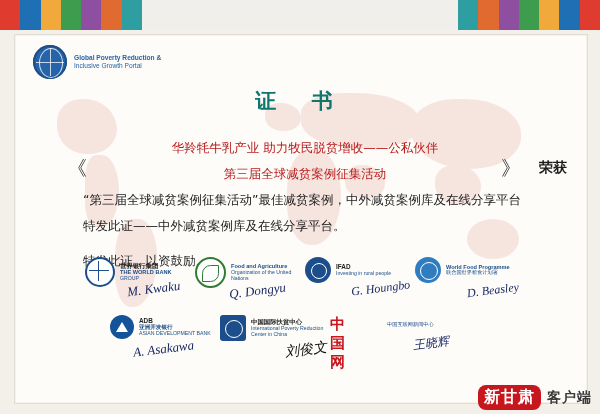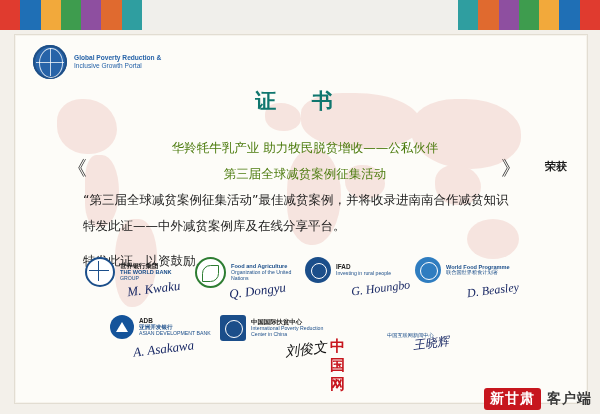--- a/index.html
+++ b/index.html
@@ -85,34 +85,34 @@
   .org-text i{display:block;font-size:6.6px;color:#2763a8;font-style:normal;}
 
   .title{
     position:absolute;left:0;top:52px;width:572px;text-align:center;
     font-size:21px;letter-spacing:14px;color:#0f766e;font-weight:bold;
     font-family:"DejaVu Sans", sans-serif;
   }
 
   .body-text{
     position:absolute;left:70px;top:100px;width:440px;
-    color:#4d7c0f;font-size:12.5px;line-height:2.05;
+    color:#b91c1c;font-size:12.5px;line-height:2.05;
     font-family:"DejaVu Sans", sans-serif;
   }
   .line-center{text-align:center;}
   .quote-l{
     position:absolute;left:52px;top:120px;font-size:20px;color:#333;
     font-family:"DejaVu Sans", serif;
   }
   .quote-r{
     position:absolute;right:66px;top:120px;font-size:20px;color:#333;
     font-family:"DejaVu Sans", serif;
   }
   .huo{
-    position:absolute;right:20px;top:124px;font-size:11px;color:#1c1c1c;
+    position:absolute;right:20px;top:124px;font-size:14px;color:#1c1c1c;
     font-weight:bold;font-family:"DejaVu Sans", sans-serif;
   }
   .para{
     position:absolute;left:68px;top:152px;width:448px;
     color:#1c1c1c;font-size:12.5px;line-height:2.1;
     font-family:"DejaVu Sans", sans-serif;
   }
   .para .p2{display:block;}
   .para .p3{display:block;margin-top:8px;}
 
@@ -172,21 +172,21 @@
     background:#fff;clip-path:polygon(0 100%,50% 0,100% 100%);
   }
   .mark-cikd{
     width:26px;height:26px;background:#1b4e8a;border-radius:3px;position:relative;
   }
   .mark-cikd:before{
     content:"";position:absolute;left:5px;top:5px;width:16px;height:16px;
     border:1.5px solid #fff;border-radius:50%;
   }
   .mark-cn{
-    width:28px;height:20px;position:relative;margin-top:22px;
+    width:28px;height:20px;position:relative;
   }
   .mark-cn .cn{
     position:absolute;left:0;top:0;font-size:15px;color:#c7161e;font-weight:bold;
     font-family:"DejaVu Sans", sans-serif;
   }
 
   
   .sig{
     position:absolute;color:#1b2a66;font-style:italic;
     font-family:"Liberation Serif", serif;
@@ -199,22 +199,22 @@
   .sig.s4{left:452px;top:248px;font-size:12px;}
   .sig.s5{left:118px;top:306px;font-size:13px;}
   .sig.s6{left:270px;top:306px;font-size:14px;color:#111;}
   .sig.s7{left:398px;top:300px;font-size:12px;}
 
   
   .wm{
     position:absolute;right:8px;bottom:4px;display:flex;align-items:center;gap:6px;
   }
   .wm-badge{
-    background:#c7161e;color:#fff;font-size:14px;font-weight:bold;
-    padding:2px 6px;border-radius:3px;letter-spacing:1px;
+    background:#c7161e;color:#fff;font-size:16px;font-weight:bold;
+    padding:2px 6px;border-radius:8px;letter-spacing:1px;
     font-family:"DejaVu Sans", sans-serif;
   }
   .wm-text{
     color:#3a3a3a;font-size:14px;font-weight:bold;letter-spacing:1px;
     font-family:"DejaVu Sans", sans-serif;
   }
 </style>
 </head>
 <body>
 
@@ -272,21 +272,21 @@
 
     <div class="body-text">
       <div class="line-center">华羚牦牛乳产业  助力牧民脱贫增收——公私伙伴</div>
       <div class="line-center">第三届全球减贫案例征集活动</div>
     </div>
     <div class="quote-l">《</div>
     <div class="quote-r">》</div>
     <div class="huo">荣获</div>
 
     <div class="para">
-      <span class="p1">“第三届全球减贫案例征集活动”最佳减贫案例，并将收录进南南合作减贫知识</span>
+      <span class="p1">“第三届全球减贫案例征集活动”最佳减贫案例，中外减贫案例库及在线分享平台</span>
       <span class="p2">特发此证——中外减贫案例库及在线分享平台。</span>
       <span class="p3">特发此证，以资鼓励。</span>
     </div>
 
     <div class="logo-row row1">
       <div class="logo">
         <div class="mark mark-wb"></div>
         <div class="txt">
           <u>世界银行集团</u>
           <b>THE WORLD BANK</b>

